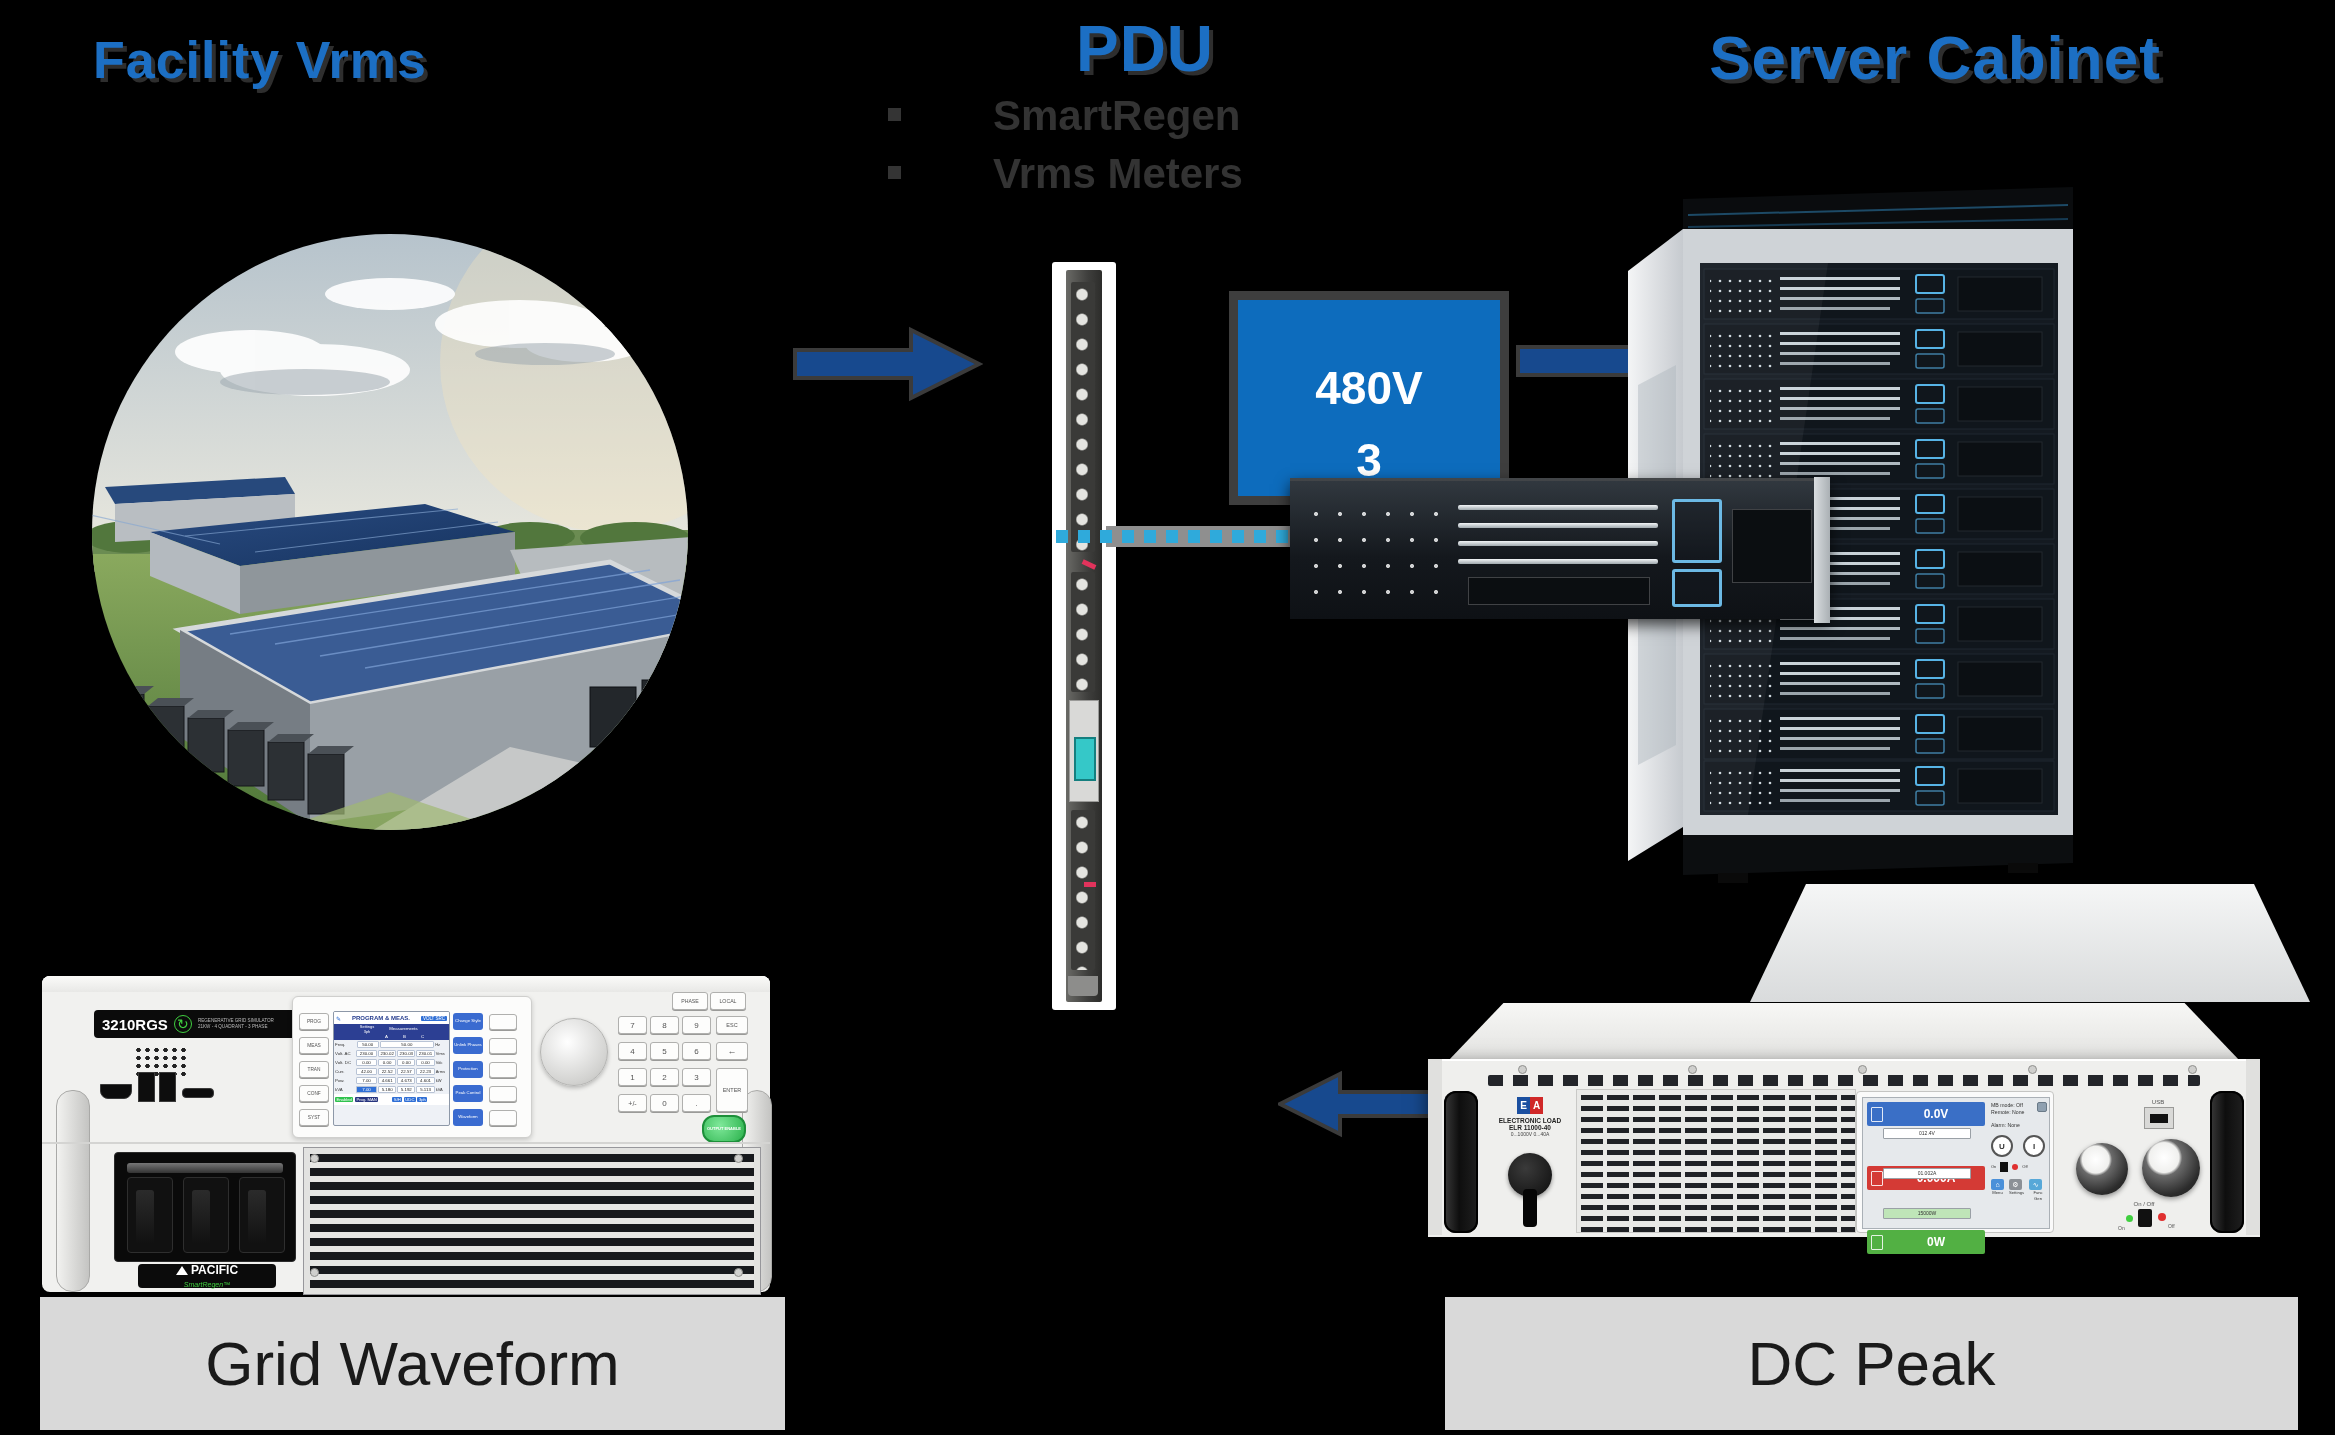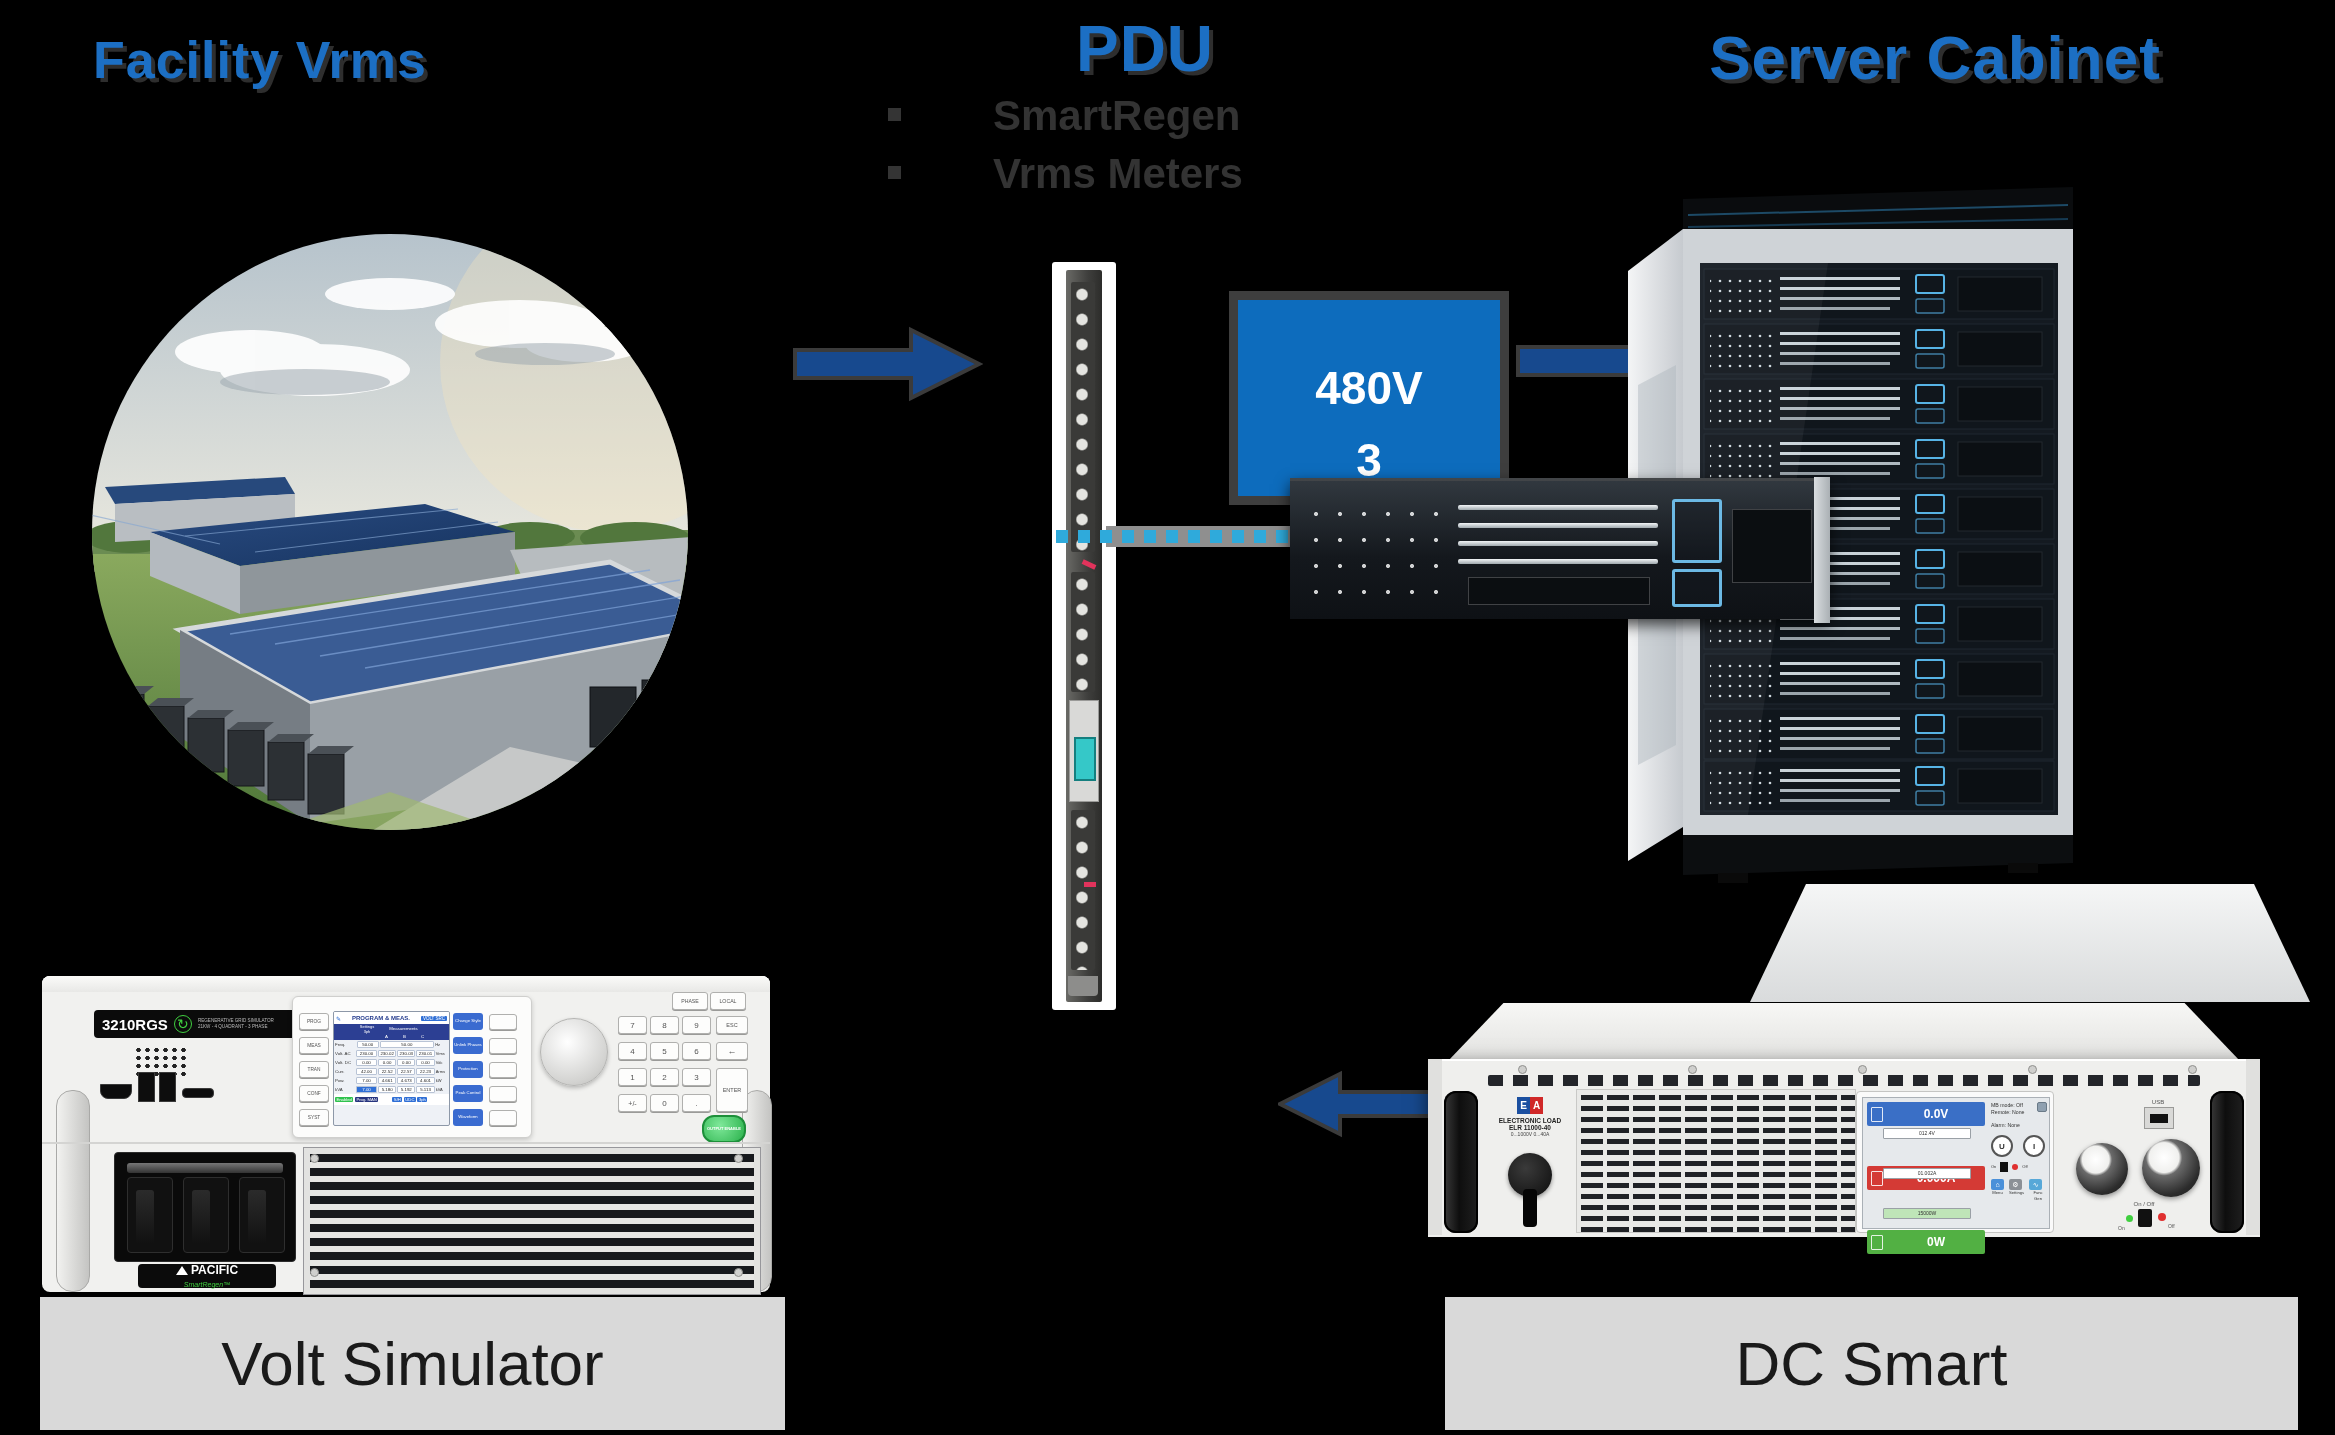--- a/index.html
+++ b/index.html
@@ -574,16 +574,16 @@
     <div class="abs big-knob" style="left:648px;top:140px;width:52px;height:52px;"></div>
     <div class="abs big-knob" style="left:714px;top:136px;width:58px;height:58px;"></div>
     <div class="abs" style="left:686px;top:198px;width:60px;text-align:center;font-size:6px;color:#555;">On / Off</div>
     <div class="abs" style="left:710px;top:206px;width:14px;height:18px;background:#111;border-radius:2px;"></div>
     <div class="abs" style="left:698px;top:212px;width:7px;height:7px;border-radius:50%;background:#3fcf3f;"></div>
     <div class="abs" style="left:730px;top:210px;width:8px;height:8px;border-radius:50%;background:#e03030;"></div>
     <div class="abs" style="left:690px;top:222px;font-size:5px;color:#555;">On</div>
     <div class="abs" style="left:740px;top:220px;font-size:5px;color:#555;">Off</div>
   </div>
 
-  <div class="abs label-box" style="left:40px;top:1297px;width:745px;height:133px;">Volt Simulator</div>
-  <div class="abs label-box" style="left:1445px;top:1297px;width:853px;height:133px;">DC Smart</div>
+  <div class="abs label-box" style="left:40px;top:1297px;width:745px;height:133px;">Grid Waveform</div>
+  <div class="abs label-box" style="left:1445px;top:1297px;width:853px;height:133px;">DC Peak</div>
 
 </div>
 
 </body></html>

